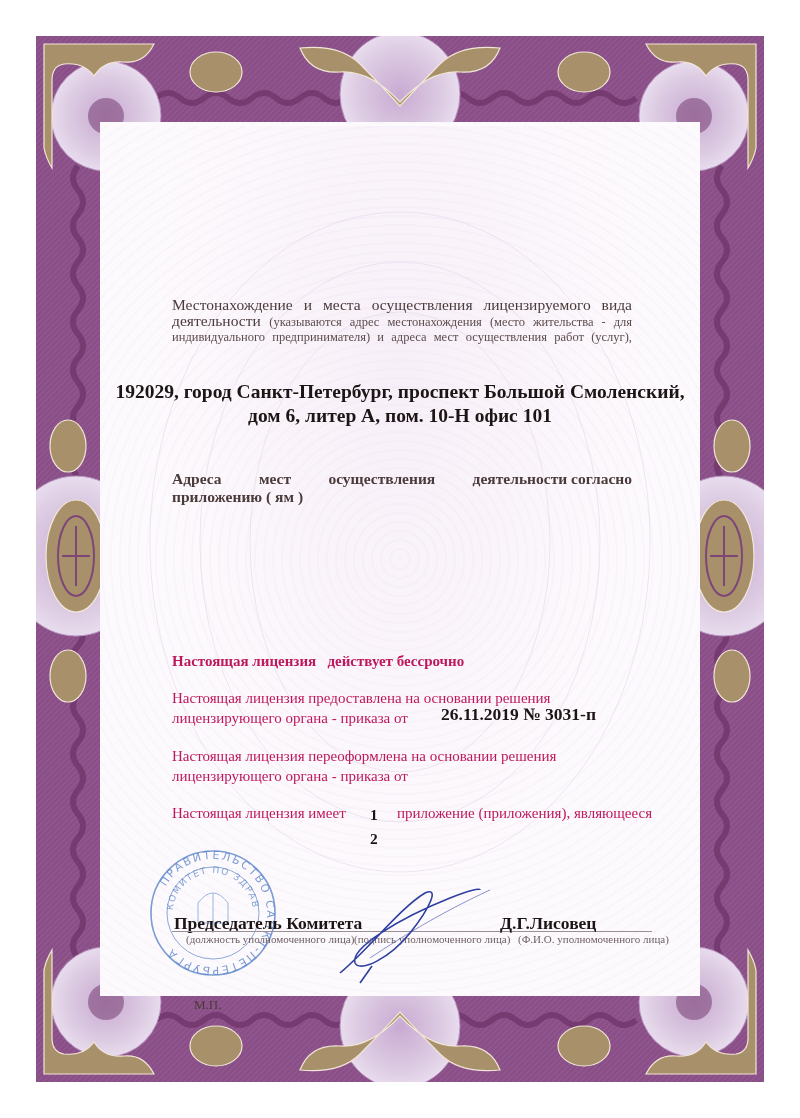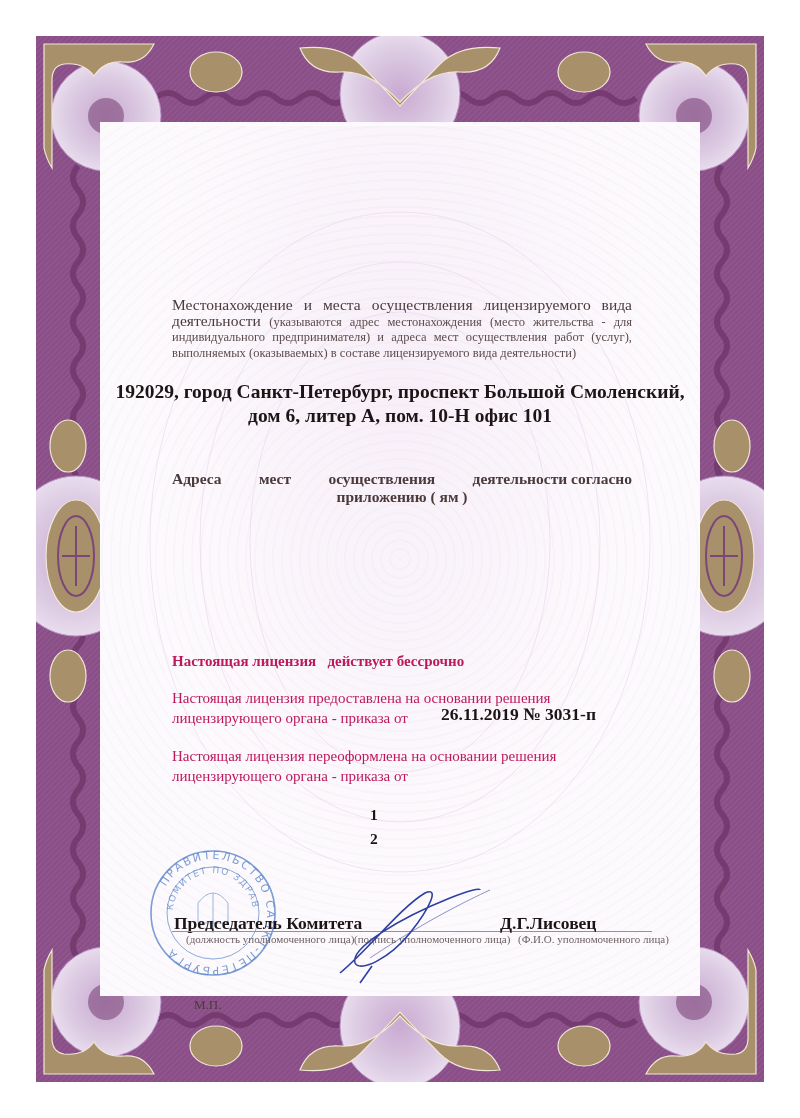--- a/index.html
+++ b/index.html
@@ -15,21 +15,21 @@
       repeating-linear-gradient(-45deg, rgba(0,0,0,0.06) 0 1px, transparent 1px 3px);
   }
   .paper {
     position: absolute; left: 100px; top: 122px; width: 600px; height: 874px;
     background: #fdfafd;
     background-image:
       radial-gradient(ellipse at 50% 30%, rgba(220,190,225,0.18), transparent 60%),
       repeating-radial-gradient(circle at 50% 50%, rgba(200,170,210,0.06) 0 2px, transparent 2px 9px);
   }
   .text-block {
-    position: absolute; left: 172px; width: 460px; color: #4b3a3a; text-align: center;
+    position: absolute; left: 172px; width: 460px; color: #4b3a3a;
   }
   .t-intro { top: 297px; font-size: 14.5px; line-height: 15.5px; text-align: justify; text-align-last: justify; }
   .t-intro .lead { font-size: 15.5px; }
   .t-intro .small { font-size: 12.5px; color: #5d4c4c; }
   .t-intro .last { text-align-last: left; }
   .address {
     position: absolute; left: 110px; width: 580px; top: 380px; text-align: center;
     font-weight: bold; font-size: 19.5px; line-height: 24px; color: #1d1515;
   }
   .addr-note { top: 470px; font-size: 15.5px; line-height: 18px; font-weight: bold; color: #4b3a3a; }
@@ -135,21 +135,20 @@
       <ellipse cx="300" cy="420" rx="200" ry="280"></ellipse>
       <ellipse cx="300" cy="420" rx="150" ry="230"></ellipse>
     </g>
   </svg>
 </div>
 
 <div class="text-block t-intro">
   <div class="lead">Местонахождение и места осуществления лицензируемого вида</div>
   <div><span class="lead">деятельности</span> <span class="small">(указываются адрес местонахождения (место жительства - для</span></div>
   <div class="small">индивидуального предпринимателя) и адреса мест осуществления работ (услуг),</div>
-  <div class="small last">выполняемых (оказываемых) в составе лицензируемого вида деятельности)</div>
 </div>
 
 <div class="address">
   <div>192029, город Санкт-Петербург, проспект Большой Смоленский,</div>
   <div>дом 6, литер А, пом. 10-Н  офис 101</div>
 </div>
 
 <div class="text-block addr-note">
   <div class="l1">
     <span>Адреса</span>
@@ -169,20 +168,24 @@
   <div>лицензирующего органа -   приказа от</div>
 </div>
 <div class="order-no">26.11.2019 № 3031-п</div>
 
 <div class="para reissued">
   <div>Настоящая лицензия переоформлена на основании решения</div>
   <div>лицензирующего органа -   приказа от</div>
 </div>
 
 <div class="para appendix">
+  <div>
+    <span>Настоящая лицензия имеет</span>
+    <span style="position:absolute;left:225px;">приложение (приложения), являющееся</span>
+  </div>
 </div>
 <div class="app-count" style="left:370px;top:806px;">1</div>
 <div class="app-count" style="left:370px;top:830px;">2</div>
 
 <svg class="stamp" viewBox="0 0 130 130">
   <defs>
     <path id="outerArc" d="M65 65 m-54 0 a54 54 0 1 1 108 0 a54 54 0 1 1 -108 0"></path>
     <path id="innerArc" d="M65 65 m-40 0 a40 40 0 1 1 80 0"></path>
   </defs>
   <circle cx="65" cy="65" r="62" fill="none" stroke="#5b86c9" stroke-width="1.6" opacity="0.8"></circle>

